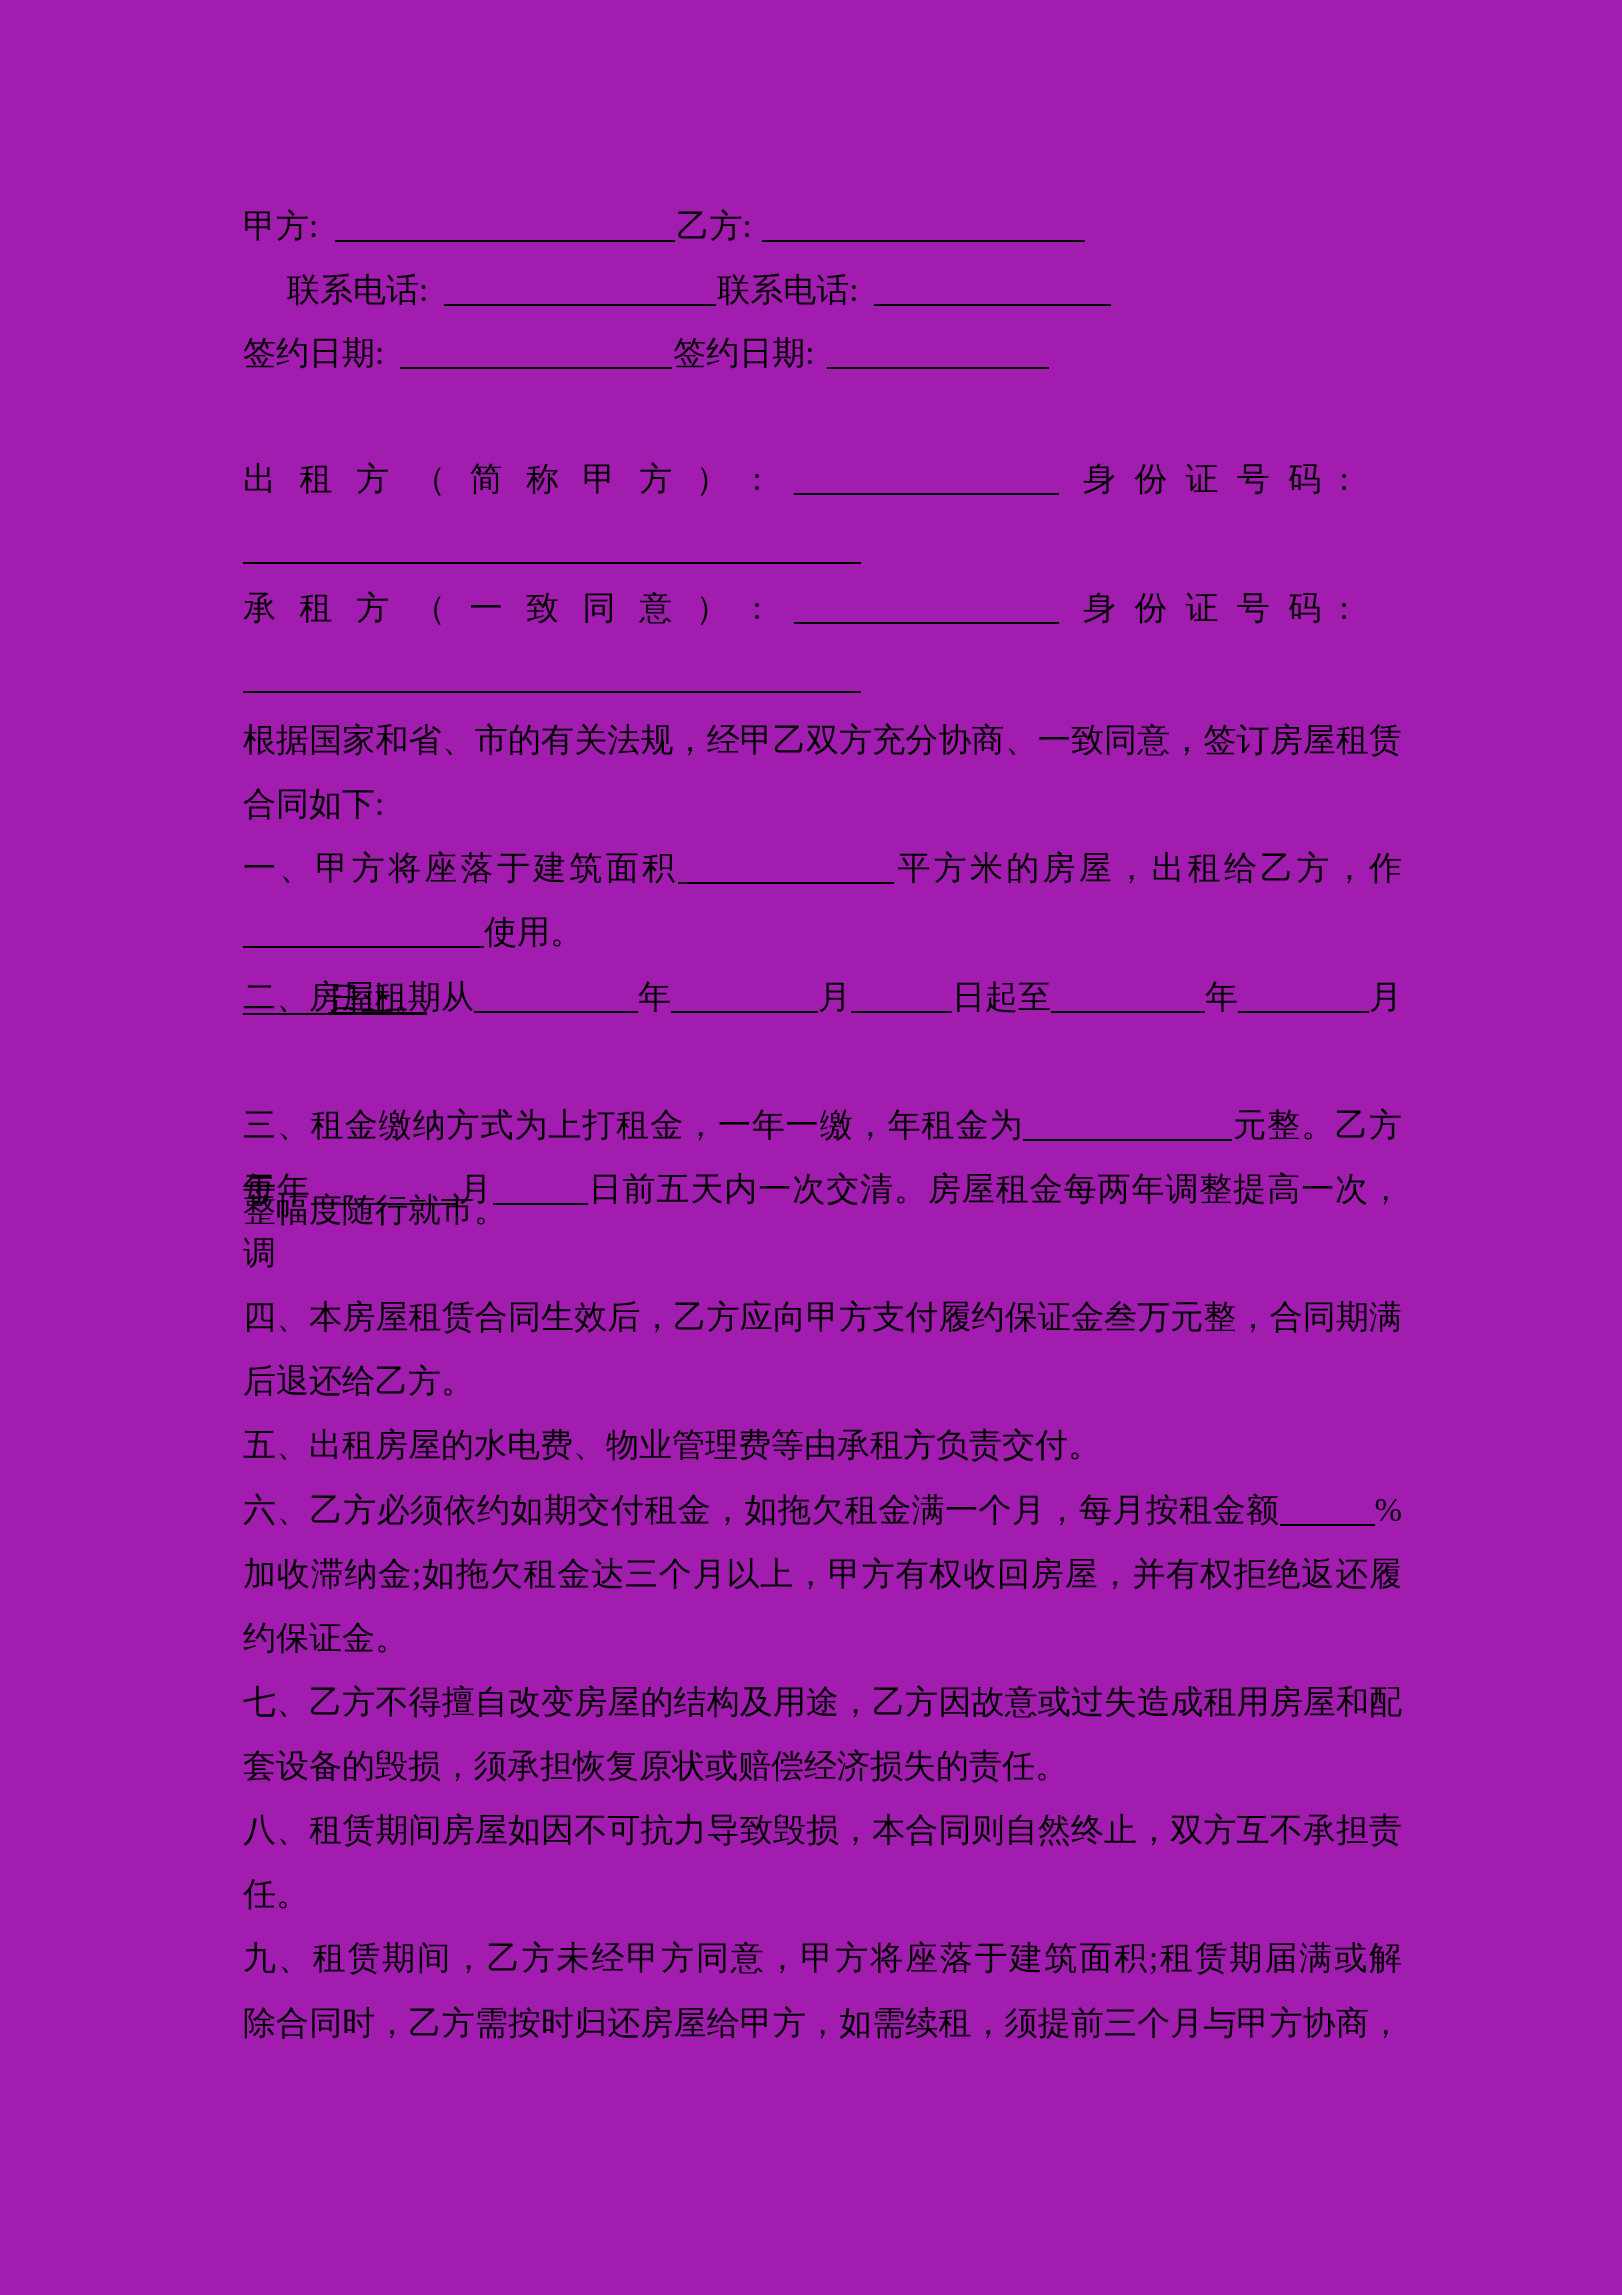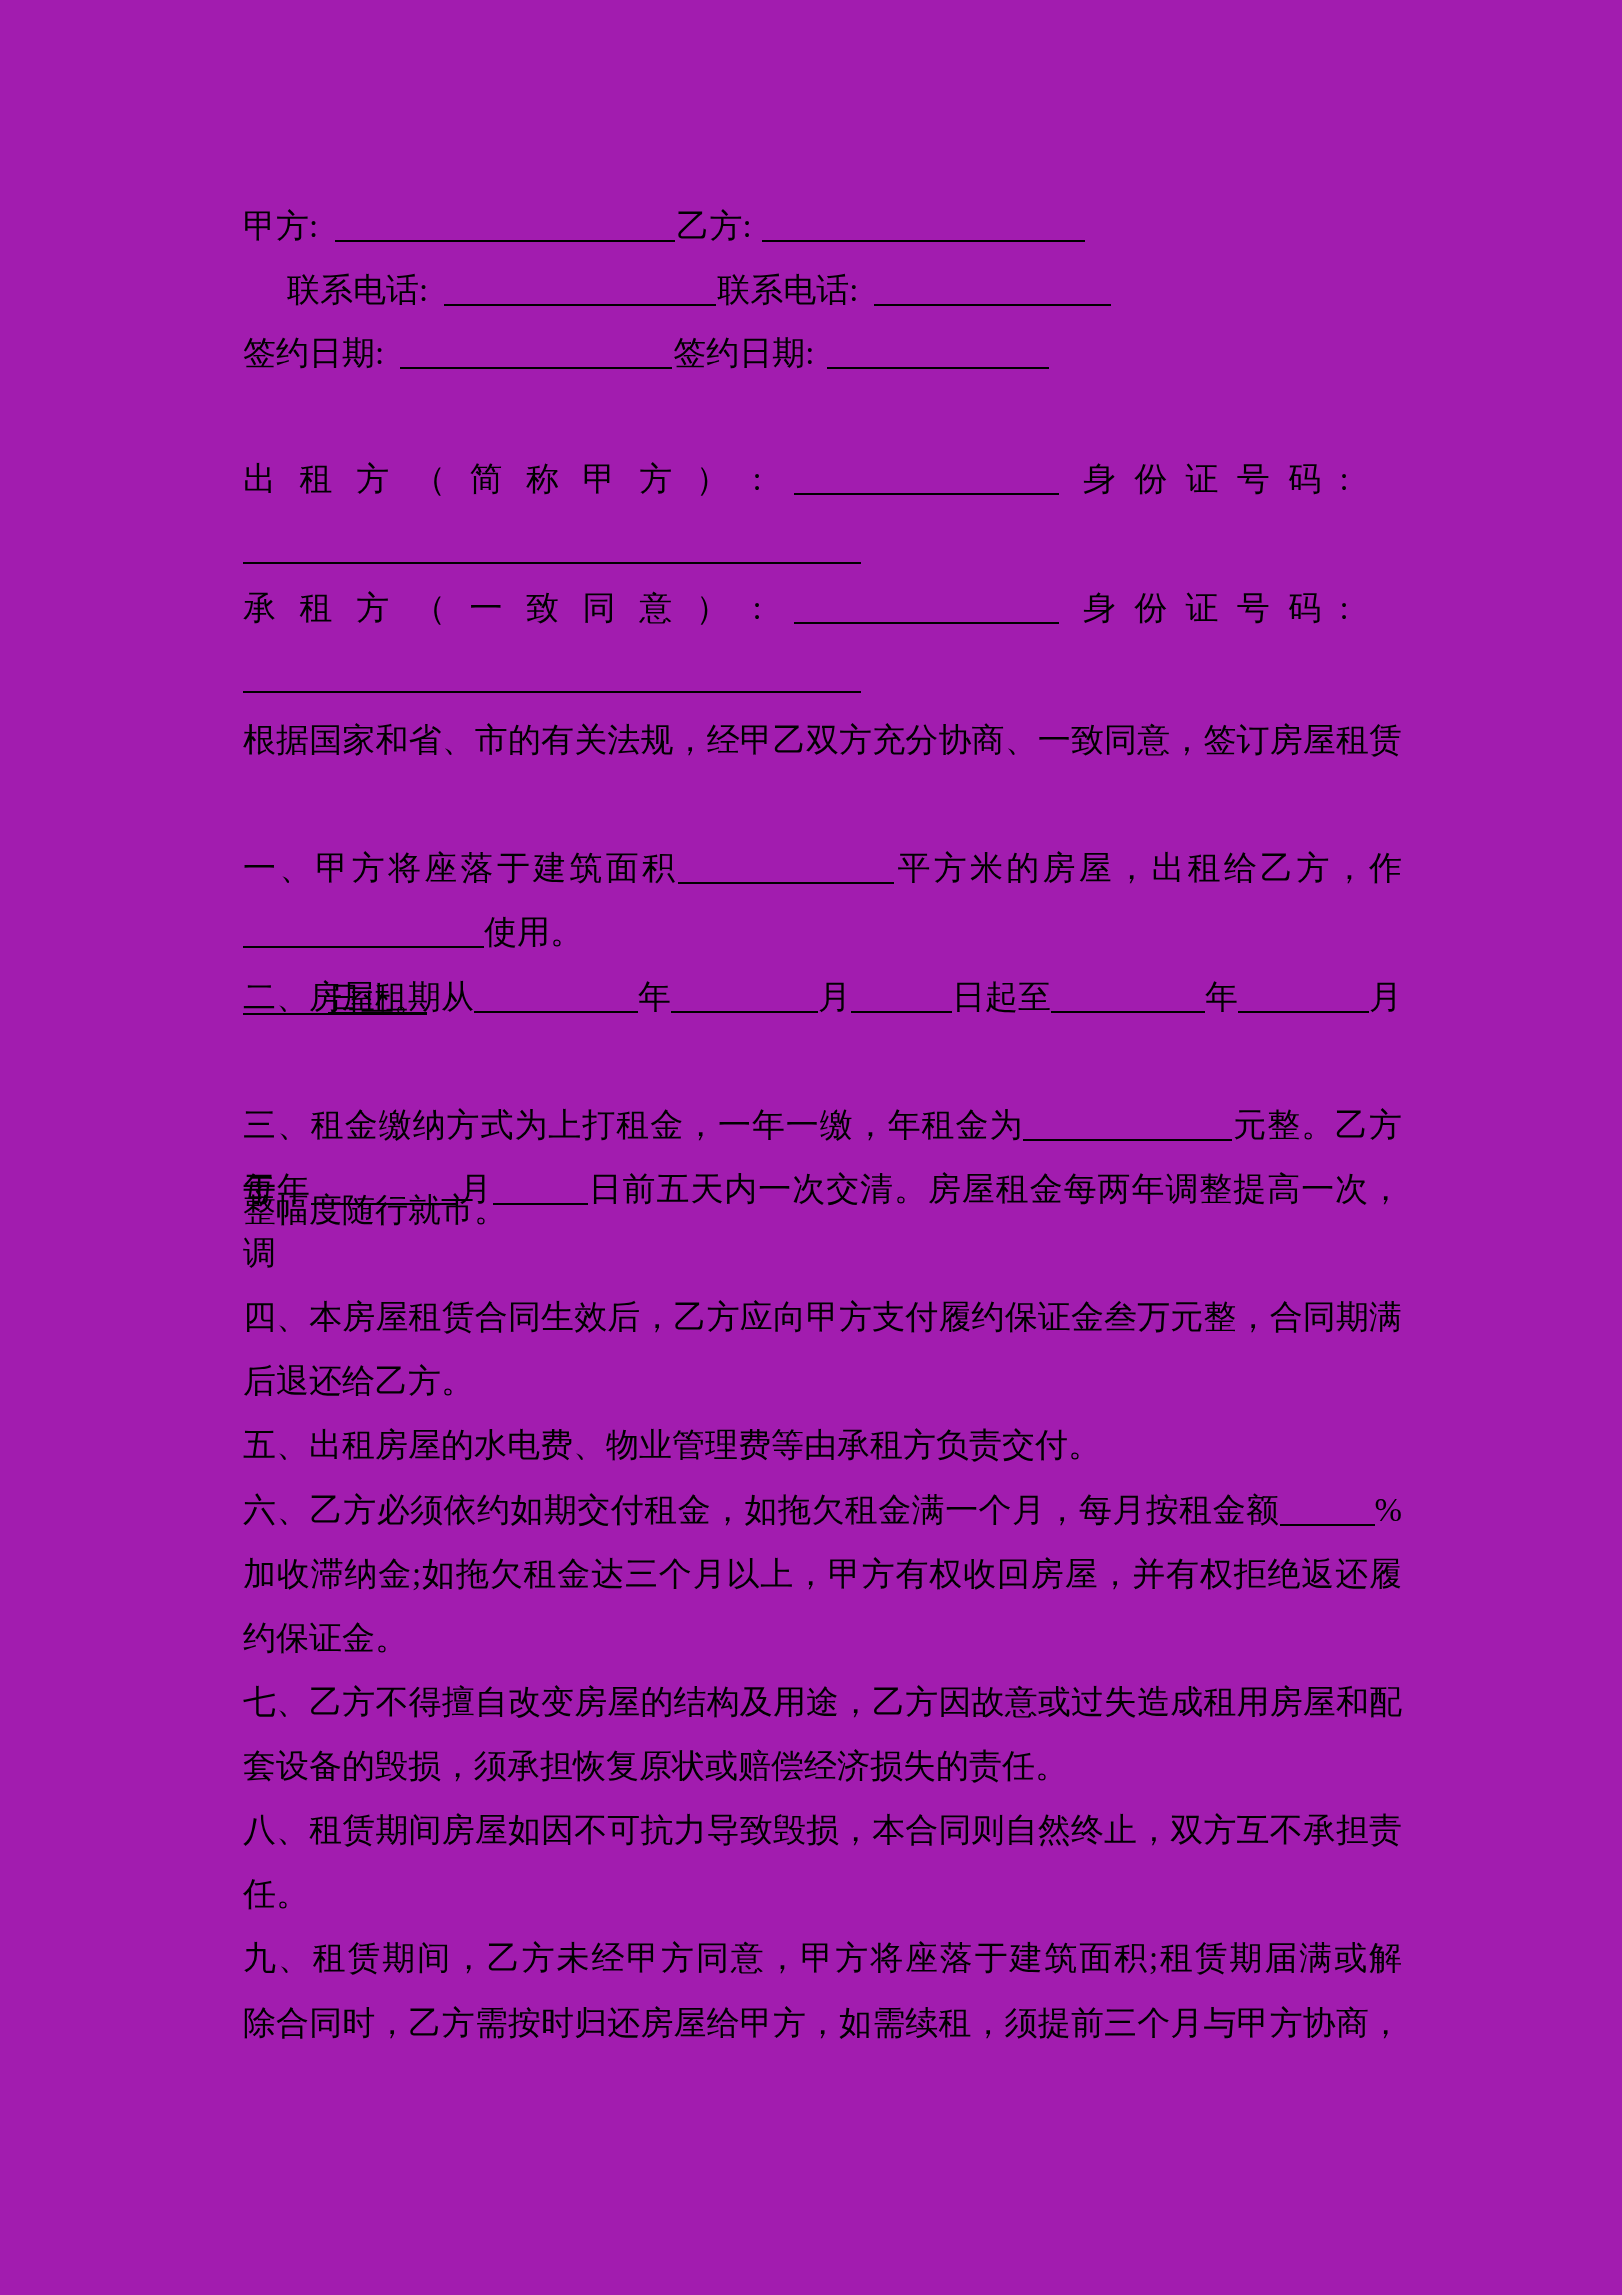--- a/index.html
+++ b/index.html
@@ -42,20 +42,21 @@
 
 <div class="page">
     <div class="line" style="top: 194px;"><span class="run">甲方:</span><span class="blank" style="margin-left: 17px; width: 340px;"></span><span class="run" style="margin-left: 1.3px;">乙方:</span><span class="blank" style="margin-left: 10.5px; width: 323px;"></span></div>
     <div class="line" style="top: 258px; margin-left: 44px;"><span class="run">联系电话:</span><span class="blank" style="margin-left: 15.7px; width: 272px;"></span><span class="run" style="margin-left: 1.3px;">联系电话:</span><span class="blank" style="margin-left: 15.7px; width: 237px;"></span></div>
     <div class="line" style="top: 321px;"><span class="run">签约日期:</span><span class="blank" style="margin-left: 15.7px; width: 272px;"></span><span class="run" style="margin-left: 1.3px;">签约日期:</span><span class="blank" style="margin-left: 13px; width: 222px;"></span></div>
     <div class="line" style="top: 447px;"><span class="run spaced1">出租方（简称甲方）:</span><span class="blank" style="margin-left: 9.2px; width: 265px;"></span><span class="run spaced2" style="margin-left: 23.6px;">身份证号码:</span></div>
     <div class="line" style="top: 516px;"><span class="blank" style="width: 618px;"></span></div>
     <div class="line" style="top: 576px;"><span class="run spaced1">承租方（一致同意）:</span><span class="blank" style="margin-left: 9.2px; width: 265px;"></span><span class="run spaced2" style="margin-left: 23.6px;">身份证号码:</span></div>
     <div class="line" style="top: 645px;"><span class="blank" style="width: 618px;"></span></div>
     <div class="line j" style="top: 708px;"><span class="run">根据国家和省、市的有关法规，经甲乙双方充分协商、一致同意，签订房屋租赁</span></div>
+    <div class="line" style="top: 772px;"><span class="run">合同如下:</span></div>
     <div class="line j" style="top: 836px;"><span class="run">一、甲方将座落于建筑面积</span><span class="blank" style="width: 216px;"></span><span class="run">平方米的房屋，出租给乙方，作</span></div>
     <div class="line" style="top: 900px;"><span class="blank" style="width: 241px;"></span><span class="run">使用。</span></div>
     <div class="line j" style="top: 965px;"><span class="run">二、房屋租期从</span><span class="blank" style="width: 164px;"></span><span class="run">年</span><span class="blank" style="width: 147px;"></span><span class="run">月</span><span class="blank" style="width: 101px;"></span><span class="run">日起至</span><span class="blank" style="width: 154px;"></span><span class="run">年</span><span class="blank" style="width: 131px;"></span><span class="run">月</span></div>
     <div class="line" style="top: 967px; text-decoration: underline;"><span class="blank" style="width: 85px;"></span><span class="run">日止。</span></div>
     <div class="line j" style="top: 1093px;"><span class="run">三、租金缴纳方式为上打租金，一年一缴，年租金为</span><span class="blank" style="width: 209px;"></span><span class="run">元整。乙方于</span></div>
     <div class="line j" style="top: 1157px;"><span class="run">每年</span><span class="blank" style="width: 147px;"></span><span class="run">月</span><span class="blank" style="width: 95px;"></span><span class="run">日前五天内一次交清。房屋租金每两年调整提高一次，调</span></div>
     <div class="line" style="top: 1178px;"><span class="run">整幅度随行就市。</span></div>
     <div class="line j" style="top: 1285px;"><span class="run">四、本房屋租赁合同生效后，乙方应向甲方支付履约保证金叁万元整，合同期满</span></div>
     <div class="line" style="top: 1349px;"><span class="run">后退还给乙方。</span></div>
     <div class="line" style="top: 1413px;"><span class="run">五、出租房屋的水电费、物业管理费等由承租方负责交付。</span></div>

